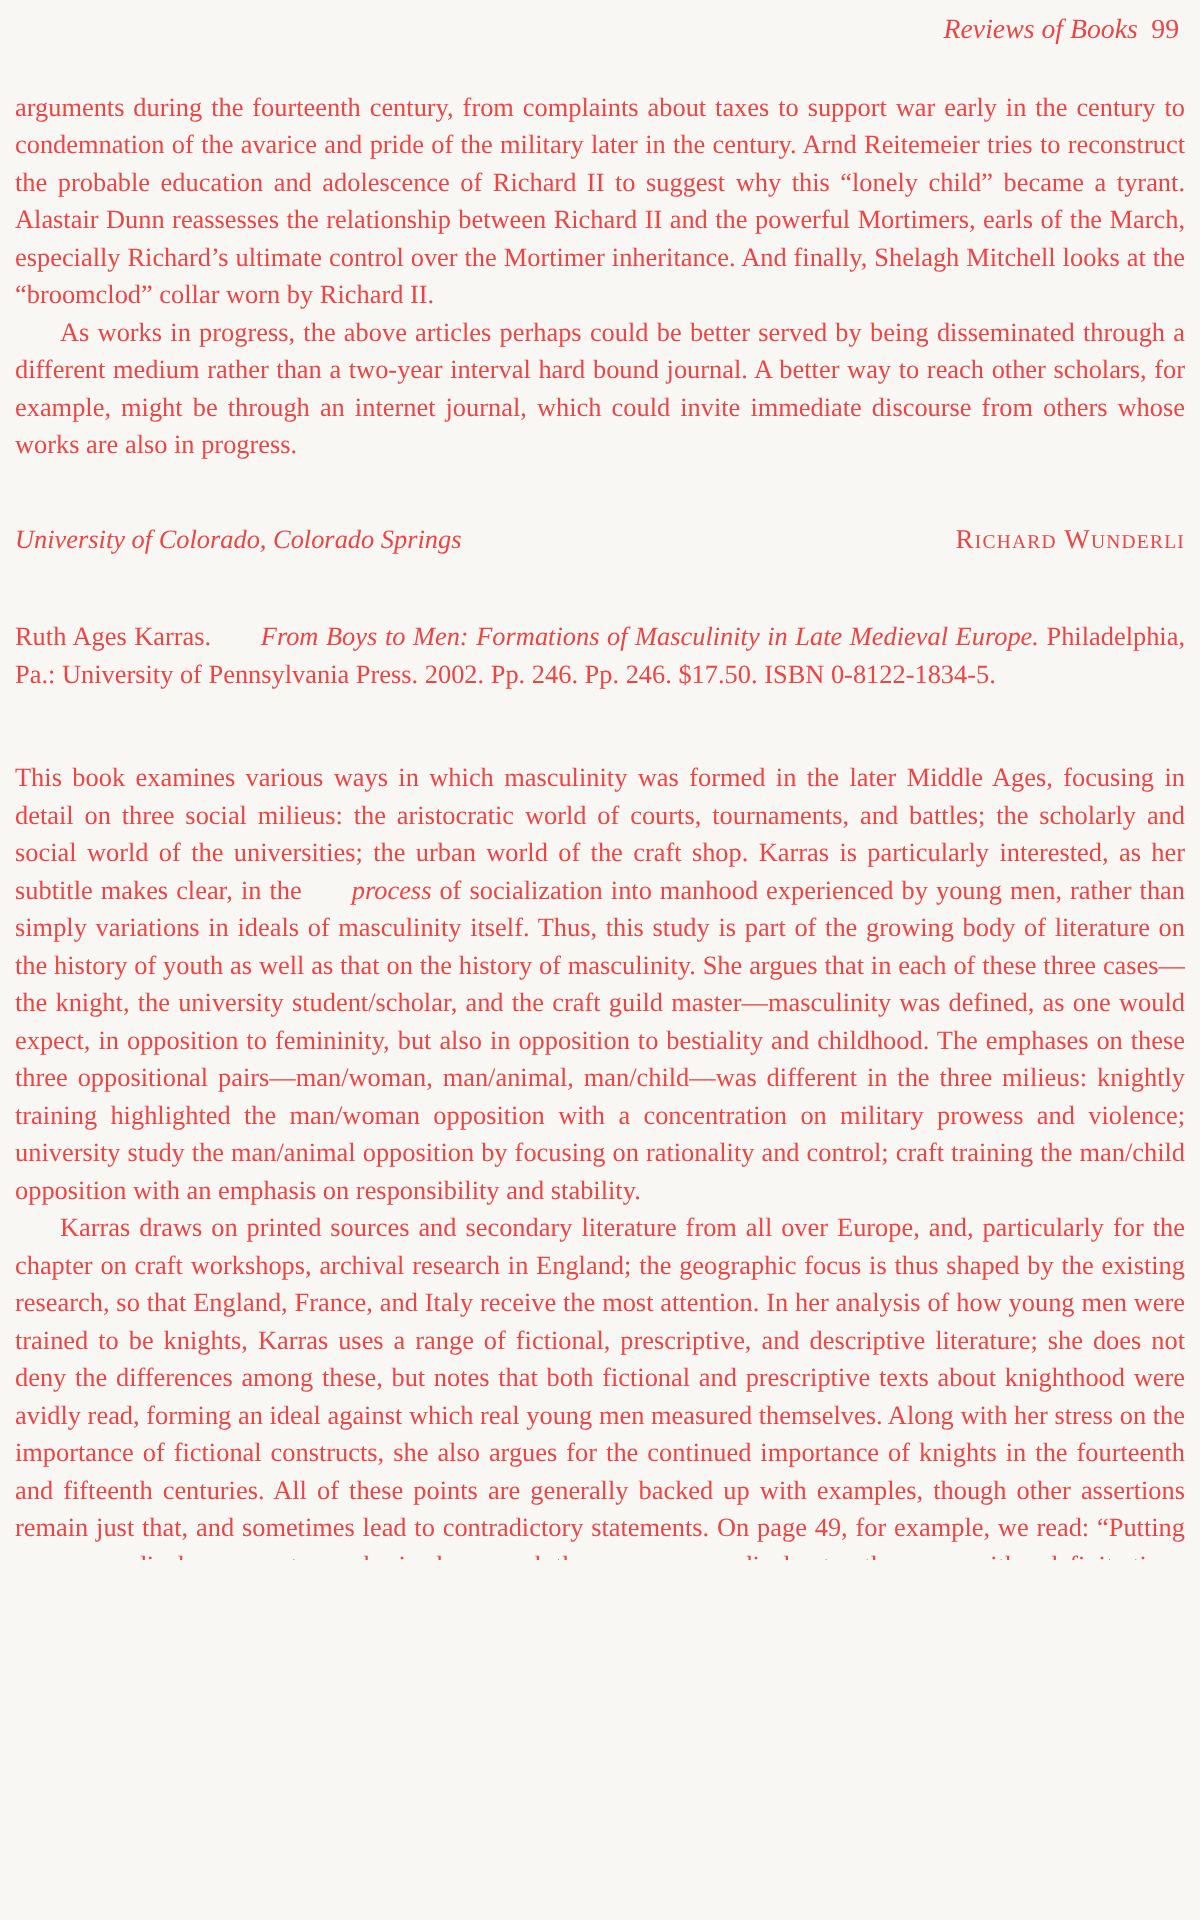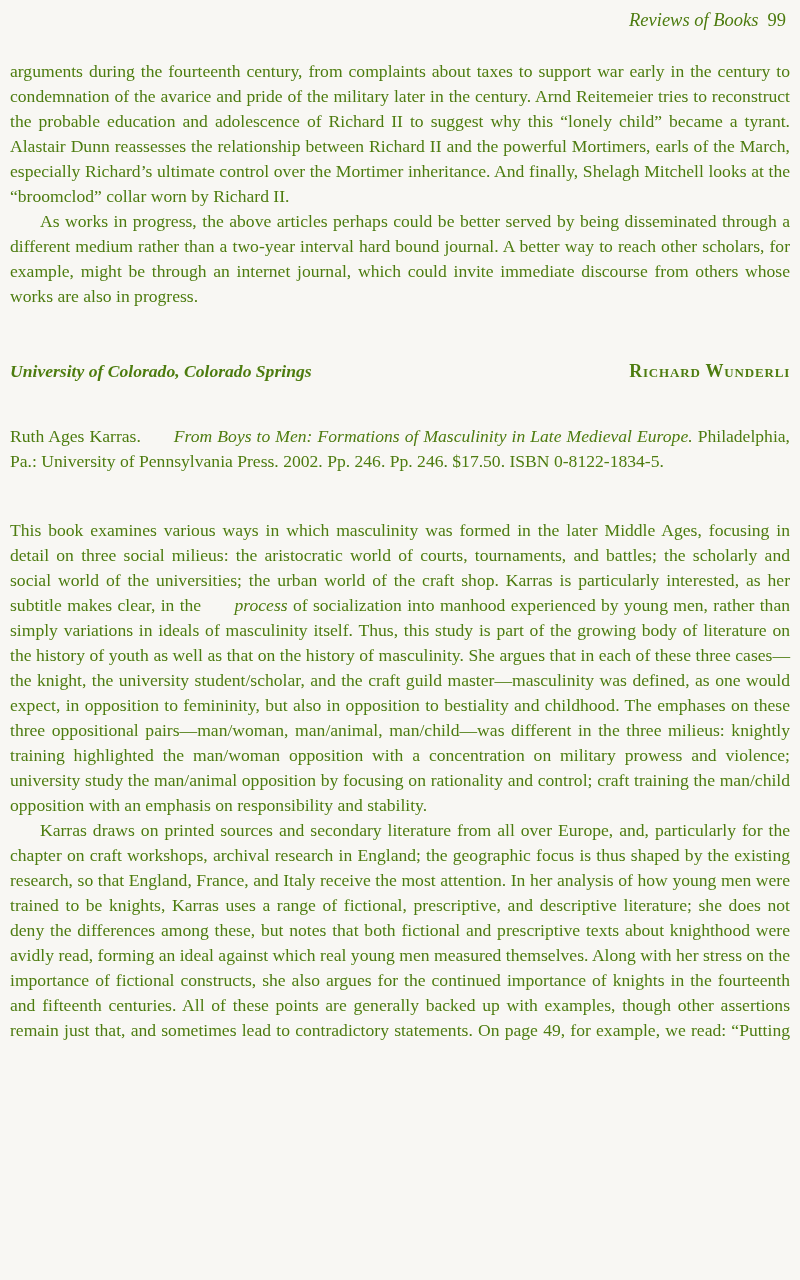--- a/index.html
+++ b/index.html
@@ -7,21 +7,21 @@
   body {
     width: 800px;
     height: 1280px;
     background: #f8f7f3;
     font-family: "Liberation Serif", serif;
   }
   .page {
     width: 800px;
     height: 1040px;
     padding: 4px 10px 0 10px;
-    color: #4d7c0f;
+    color: #ef4444;
     overflow: hidden;
   }
   .page-header {
     text-align: right;
     font-size: 18.5px;
     line-height: 24px;
     margin: 4px 4px 0 0;
   }
   .running-head { font-style: italic; }
   .page-num { margin-left: 9px; }
@@ -37,28 +37,26 @@
   }
   .indent { text-indent: 30px; }
 
   .byline {
     display: flex;
     justify-content: space-between;
     align-items: baseline;
     margin-top: 38px;
     font-size: 17.6px;
     line-height: 25px;
-    font-weight: bold;
   }
   .affiliation { font-style: italic; }
   .reviewer {
     font-variant: small-caps;
     letter-spacing: 0.045em;
     font-size: 18px;
-    margin-top: 12px;
   }
 
   .citation { margin-top: 40px; }
   .italic { font-style: italic; margin-left: 28px; }
 
   .review-p1 { margin-top: 44px; }
 </style>
 </head>
 <body>
 

